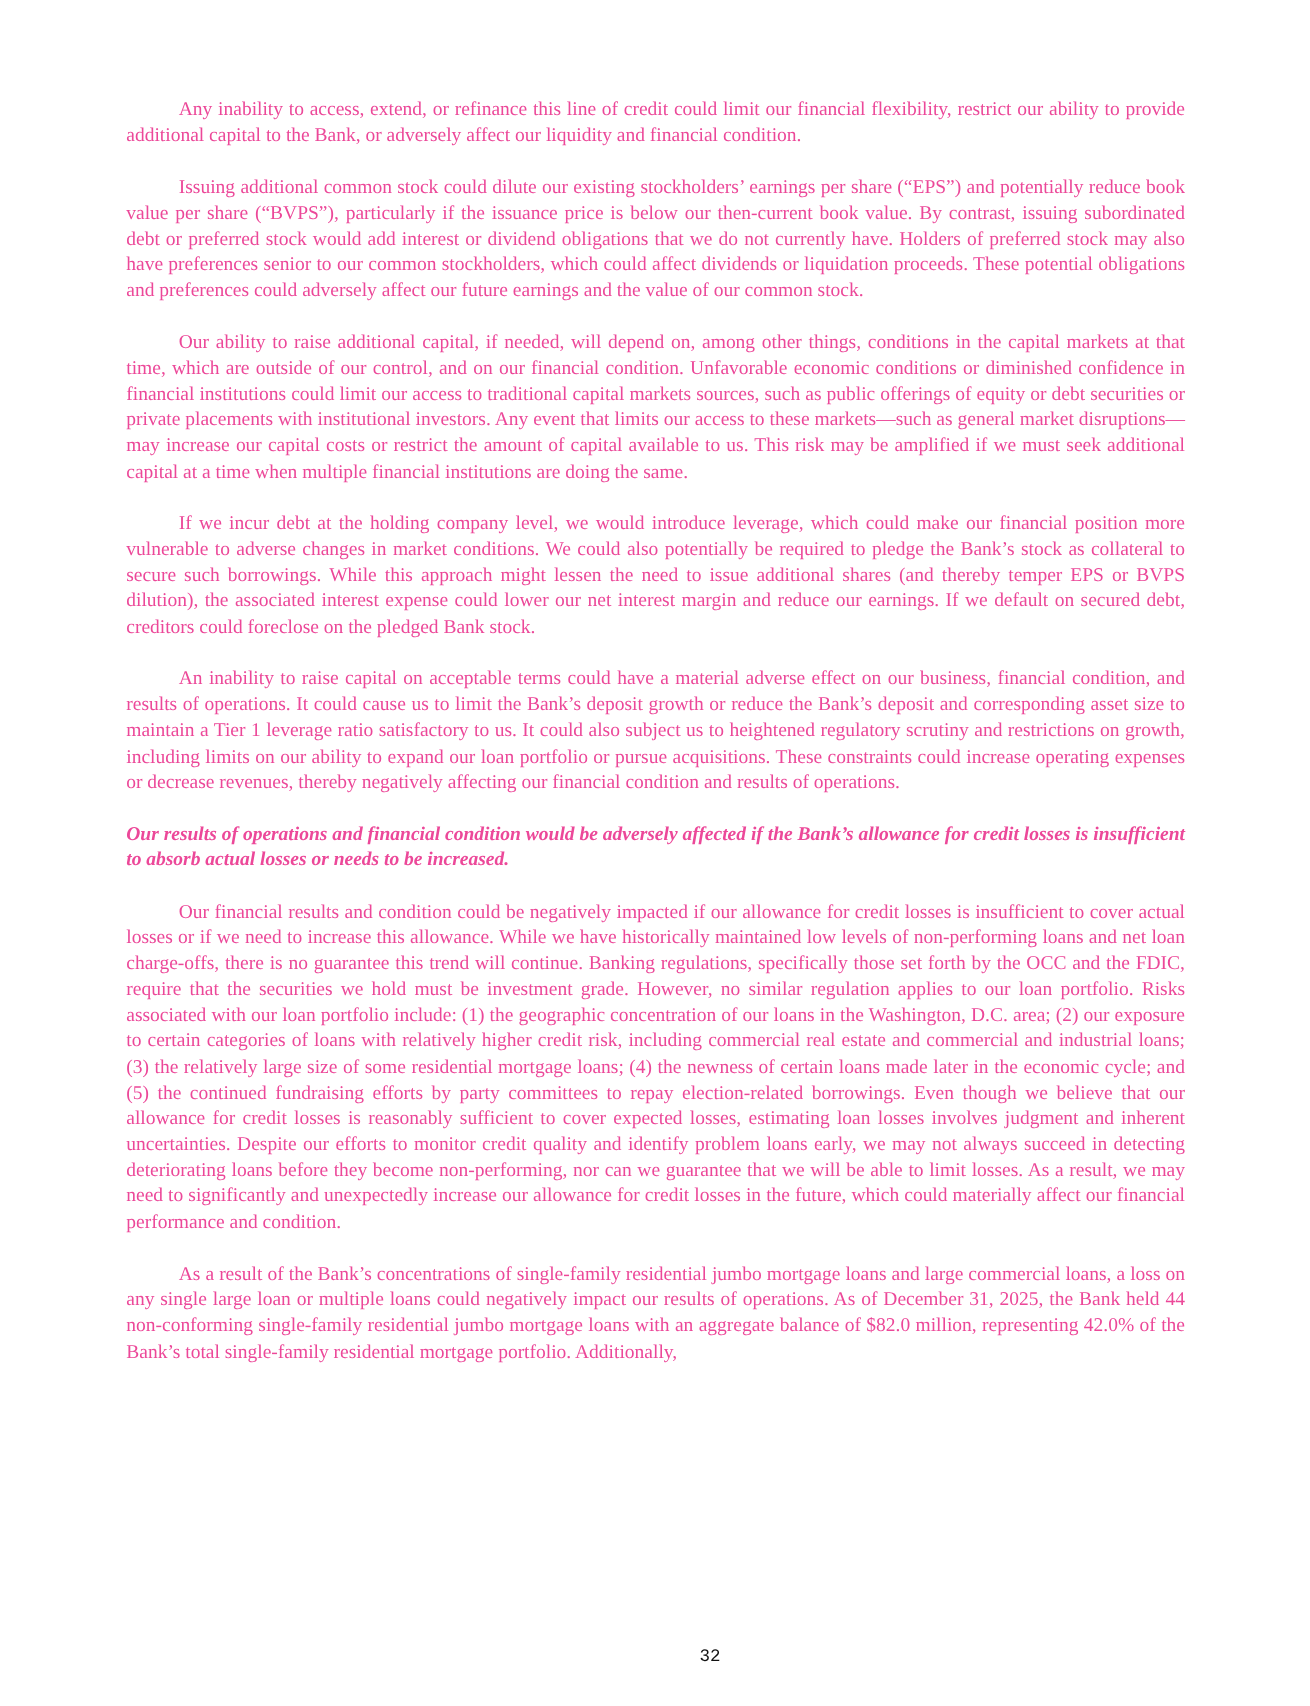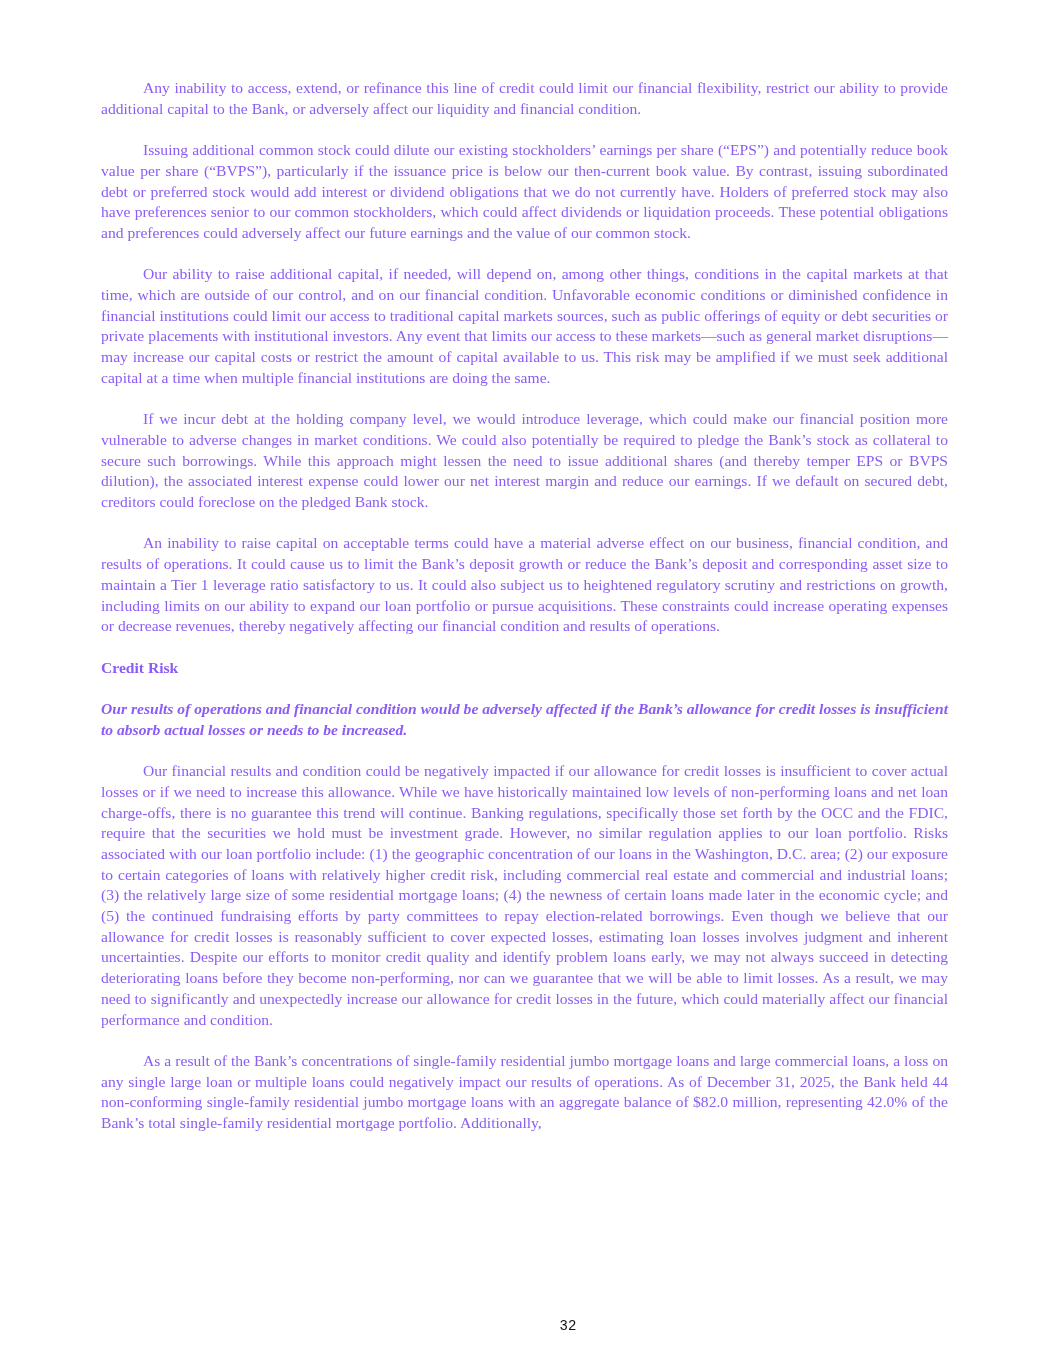--- a/index.html
+++ b/index.html
@@ -5,21 +5,21 @@
   html, body { margin: 0; padding: 0; background: #ffffff; }
   body { width: 1048px; height: 1365px; position: relative; overflow: hidden; }
   .page {
     position: absolute;
     left: 101px;
     top: 78px;
     width: 847px;
     font-family: "Liberation Serif", "DejaVu Serif", serif;
     font-size: 15.6px;
     line-height: 20.7px;
-    color: #8b5cf6;
+    color: #ec4899;
   }
   .para {
     margin: 0 0 20.7px 0;
     text-align: justify;
     text-indent: 42px;
   }
   .heading {
     margin: 0 0 20.7px 0;
     font-weight: bold;
   }
@@ -44,21 +44,20 @@
 </head>
 <body>
 
 <div class="page">
   <p class="para">Any inability to access, extend, or refinance this line of credit could limit our financial flexibility, restrict our ability to provide additional capital to the Bank, or adversely affect our liquidity and financial condition.</p>
   <p class="para">Issuing additional common stock could dilute our existing stockholders’ earnings per share (“EPS”) and potentially reduce book value per share (“BVPS”), particularly if the issuance price is below our then-current book value. By contrast, issuing subordinated debt or preferred stock would add interest or dividend obligations that we do not currently have. Holders of preferred stock may also have preferences senior to our common stockholders, which could affect dividends or liquidation proceeds. These potential obligations and preferences could adversely affect our future earnings and the value of our common stock.</p>
   <p class="para">Our ability to raise additional capital, if needed, will depend on, among other things, conditions in the capital markets at that time, which are outside of our control, and on our financial condition. Unfavorable economic conditions or diminished confidence in financial institutions could limit our access to traditional capital markets sources, such as public offerings of equity or debt securities or private placements with institutional investors. Any event that limits our access to these markets—such as general market disruptions—may increase our capital costs or restrict the amount of capital available to us. This risk may be amplified if we must seek additional capital at a time when multiple financial institutions are doing the same.</p>
   <p class="para">If we incur debt at the holding company level, we would introduce leverage, which could make our financial position more vulnerable to adverse changes in market conditions. We could also potentially be required to pledge the Bank’s stock as collateral to secure such borrowings. While this approach might lessen the need to issue additional shares (and thereby temper EPS or BVPS dilution), the associated interest expense could lower our net interest margin and reduce our earnings. If we default on secured debt, creditors could foreclose on the pledged Bank stock.</p>
   <p class="para">An inability to raise capital on acceptable terms could have a material adverse effect on our business, financial condition, and results of operations. It could cause us to limit the Bank’s deposit growth or reduce the Bank’s deposit and corresponding asset size to maintain a Tier 1 leverage ratio satisfactory to us. It could also subject us to heightened regulatory scrutiny and restrictions on growth, including limits on our ability to expand our loan portfolio or pursue acquisitions. These constraints could increase operating expenses or decrease revenues, thereby negatively affecting our financial condition and results of operations.</p>
 
-  <p class="heading">Credit Risk</p>
 
   <p class="subheading">Our results of operations and financial condition would be adversely affected if the Bank’s allowance for credit losses is insufficient to absorb actual losses or needs to be increased.</p>
   <p class="para">Our financial results and condition could be negatively impacted if our allowance for credit losses is insufficient to cover actual losses or if we need to increase this allowance. While we have historically maintained low levels of non-performing loans and net loan charge-offs, there is no guarantee this trend will continue. Banking regulations, specifically those set forth by the OCC and the FDIC, require that the securities we hold must be investment grade. However, no similar regulation applies to our loan portfolio. Risks associated with our loan portfolio include: (1) the geographic concentration of our loans in the Washington, D.C. area; (2) our exposure to certain categories of loans with relatively higher credit risk, including commercial real estate and commercial and industrial loans; (3) the relatively large size of some residential mortgage loans; (4) the newness of certain loans made later in the economic cycle; and (5) the continued fundraising efforts by party committees to repay election-related borrowings. Even though we believe that our allowance for credit losses is reasonably sufficient to cover expected losses, estimating loan losses involves judgment and inherent uncertainties. Despite our efforts to monitor credit quality and identify problem loans early, we may not always succeed in detecting deteriorating loans before they become non-performing, nor can we guarantee that we will be able to limit losses. As a result, we may need to significantly and unexpectedly increase our allowance for credit losses in the future, which could materially affect our financial performance and condition.</p>
 
   <p class="para">As a result of the Bank’s concentrations of single-family residential jumbo mortgage loans and large commercial loans, a loss on any single large loan or multiple loans could negatively impact our results of operations. As of December 31, 2025, the Bank held 44 non-conforming single-family residential jumbo mortgage loans with an aggregate balance of $82.0 million, representing 42.0% of the Bank’s total single-family residential mortgage portfolio. Additionally,</p>
 </div>
 
 <div class="page-number">32</div>
 
 </body></html>

